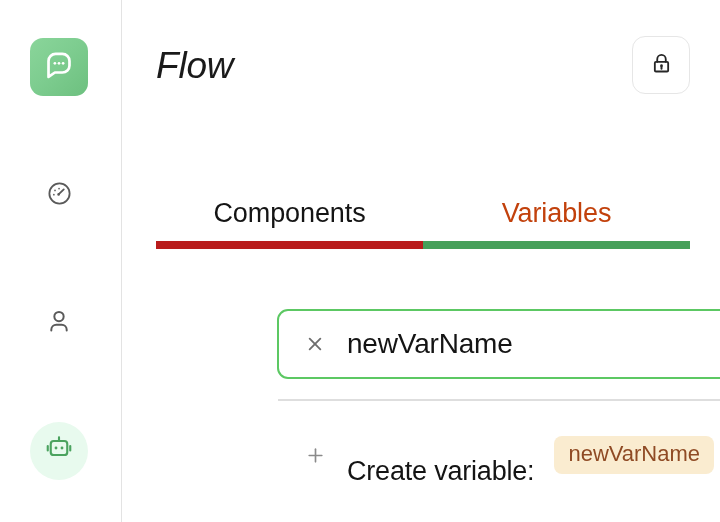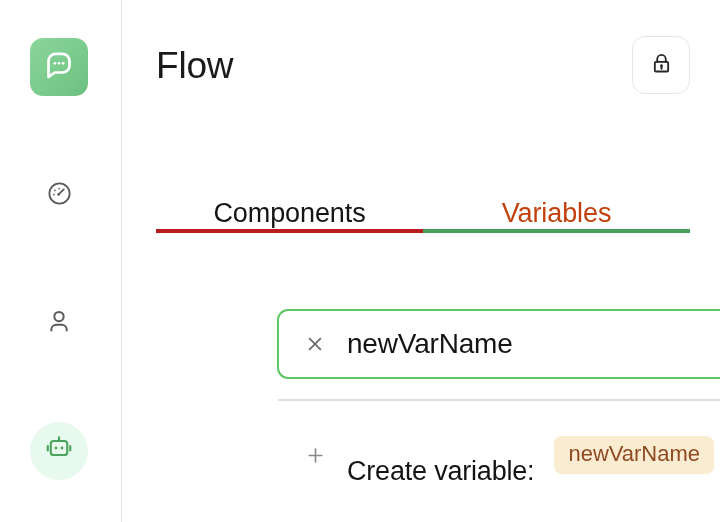--- a/index.html
+++ b/index.html
@@ -77,20 +77,21 @@
   
   .header {
     position: absolute;
     left: 34px;
     right: 30px;
     top: 36px;
     height: 58px;
     display: flex;
     align-items: center;
     justify-content: space-between;
+    font-style: italic;
   }
   .page-title {
     font-size: 37px;
     font-weight: 400;
     color: #1a1a1a;
     letter-spacing: -0.2px;
     line-height: 1;
     white-space: nowrap;
   }
   .lock-button {
@@ -111,26 +112,26 @@
   .tabs {
     position: absolute;
     left: 34px;
     right: 30px;
     top: 198px;
     display: flex;
   }
   .tab {
     flex: 1 1 50%;
     text-align: center;
-    padding-bottom: 0;
+    padding-bottom: 12px;
     font-size: 27px;
     font-weight: 400;
     color: #141414;
     cursor: pointer;
-    border-bottom: 4px solid #b91c1c;
+    border-bottom: 8px solid #b91c1c;
     box-sizing: border-box;
     white-space: nowrap;
     letter-spacing: -0.1px;
   }
   .tab.active {
     color: #c2410c;
     border-bottom-color: #46a05a;
   }
 
   

